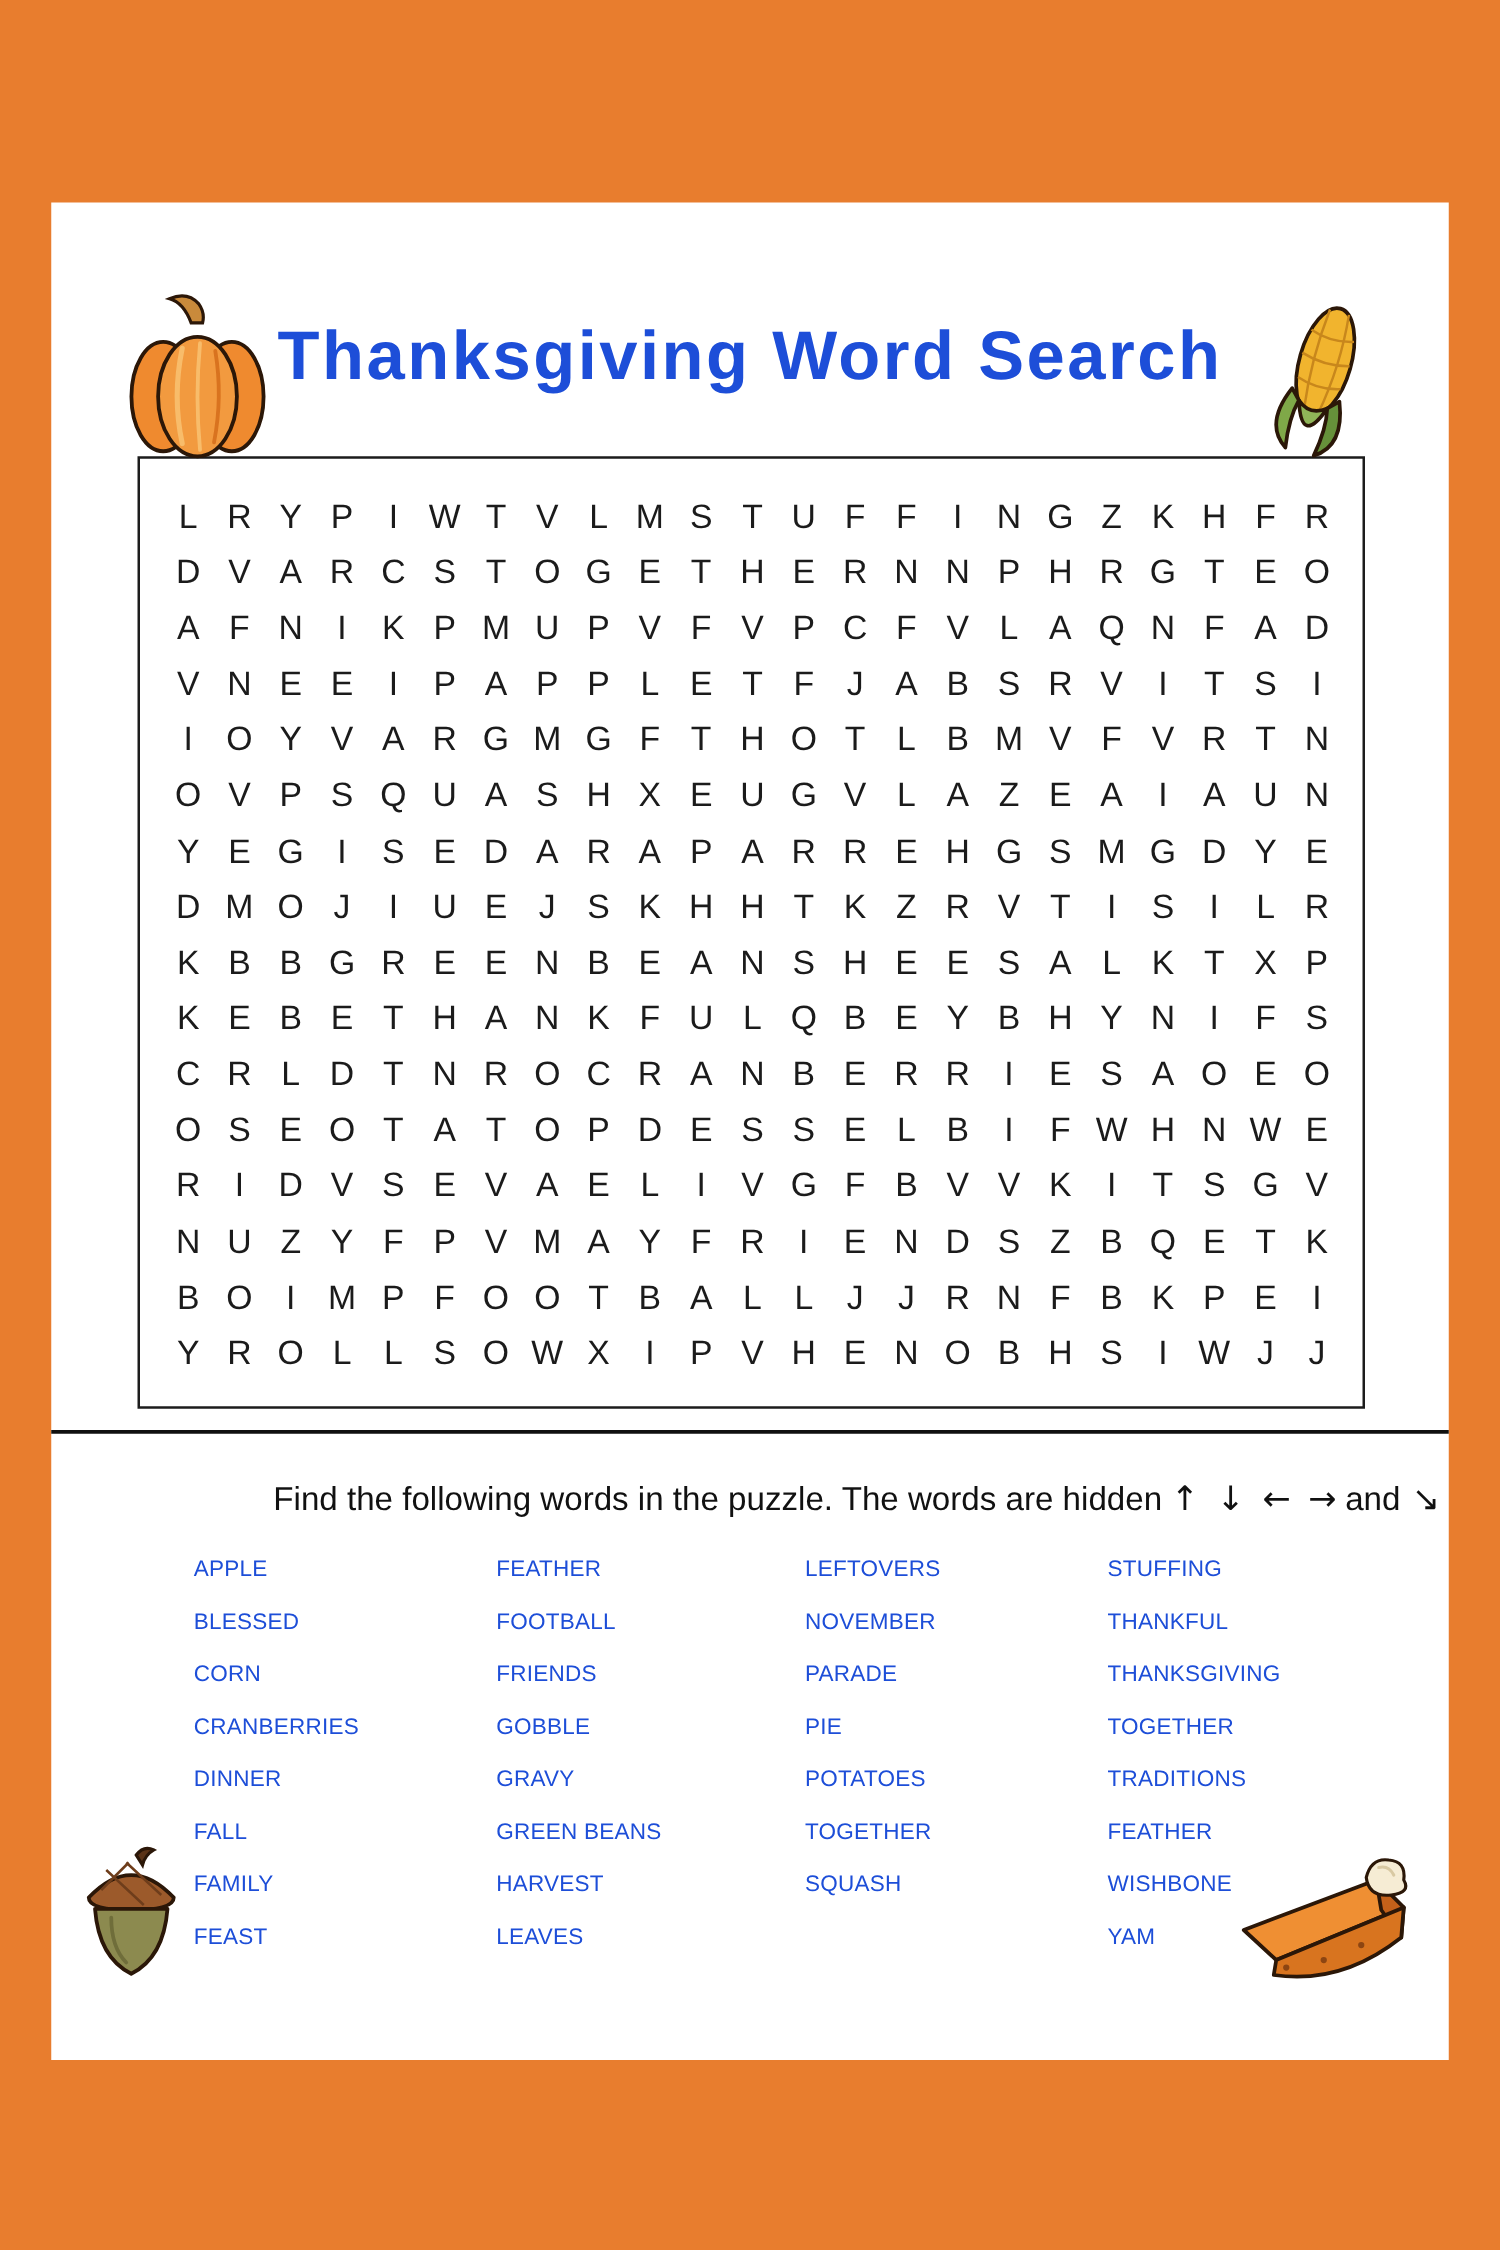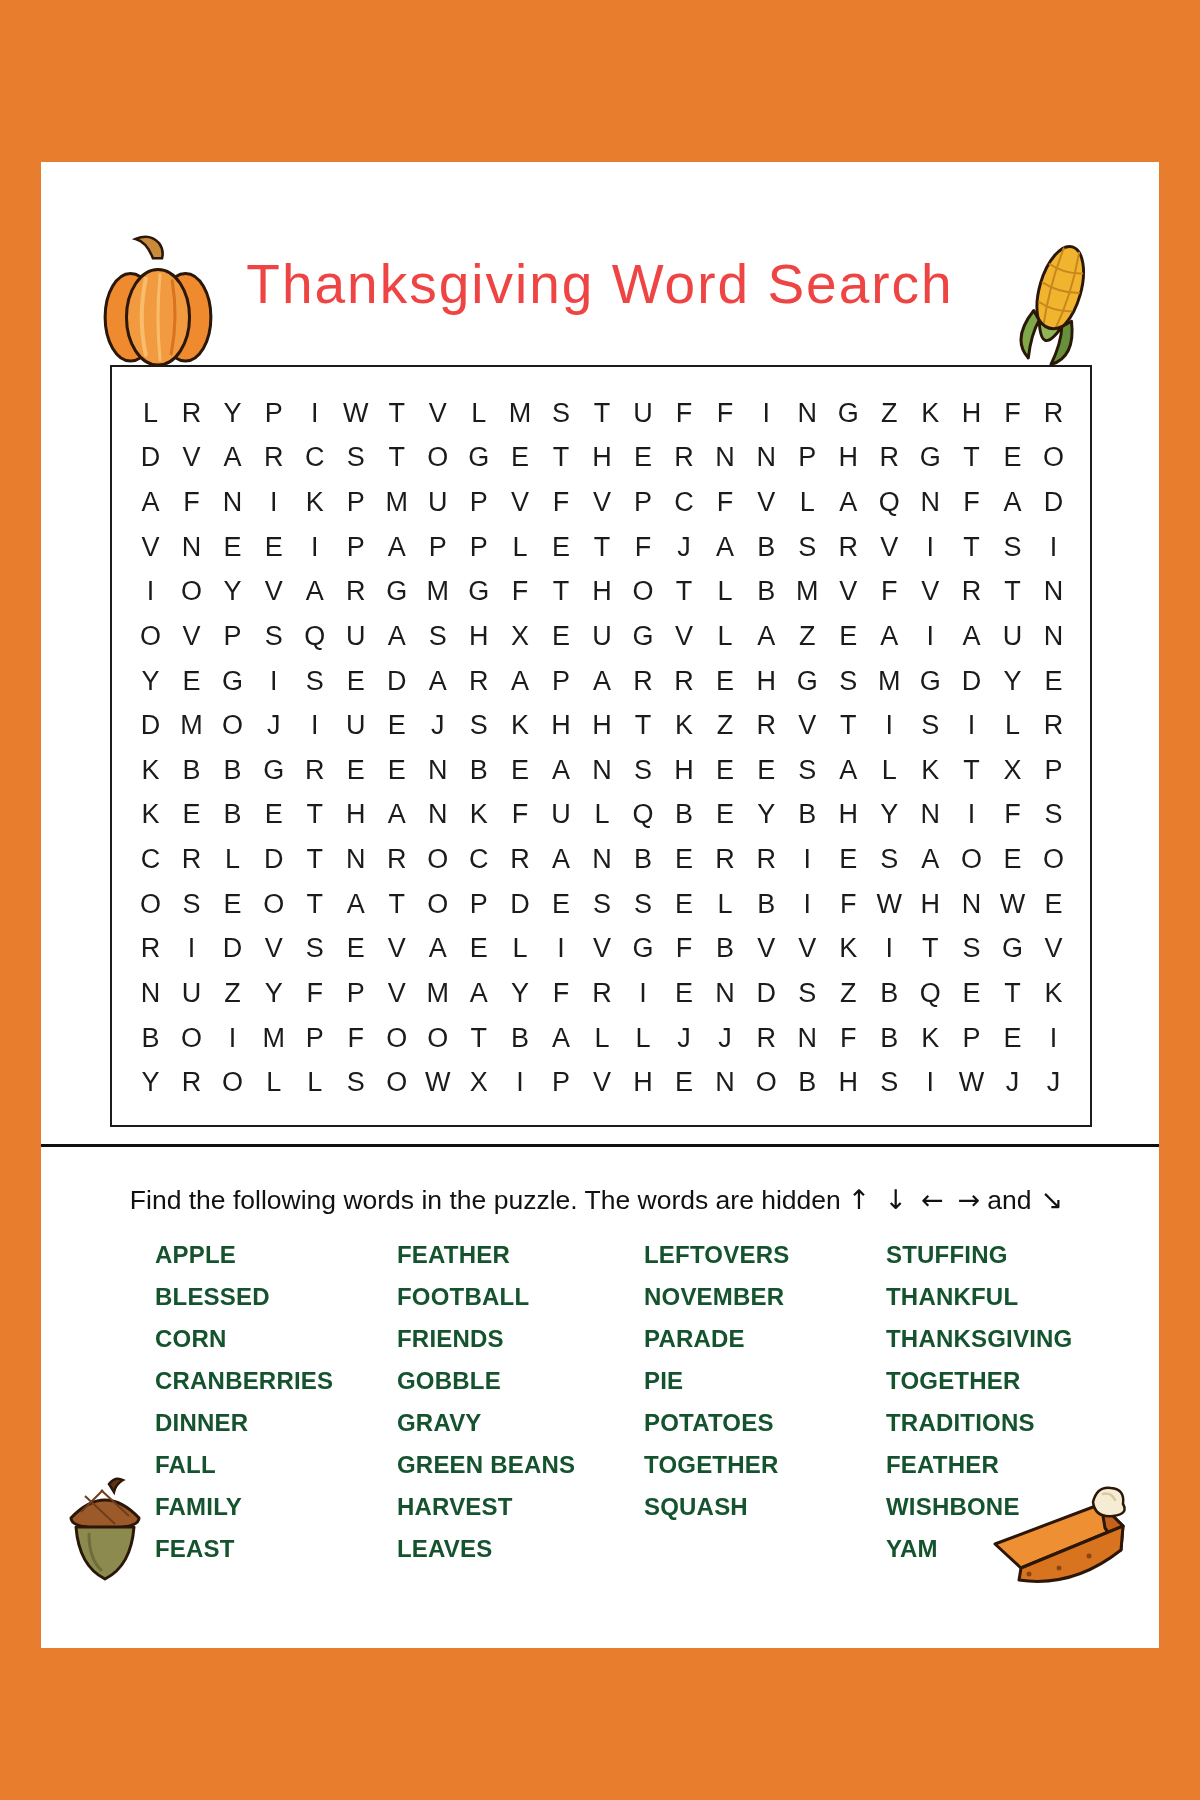--- a/index.html
+++ b/index.html
@@ -7,22 +7,22 @@
     width:1200px;height:1800px;position:relative;overflow:hidden;
     background:#E87D2E;
     font-family:"Liberation Sans",sans-serif;
   }
   .page{
     position:absolute;left:41px;top:162px;width:1118px;height:1486px;
     background:#ffffff;
   }
   .page-title{
     position:absolute;left:0;right:0;top:90px;margin:0;
-    text-align:center;font-size:55px;font-weight:400;letter-spacing:2px;
-    color:#ef4444;white-space:nowrap;
+    text-align:center;font-size:55px;font-weight:700;letter-spacing:2px;
+    color:#1d4ed8;white-space:nowrap;
   }
   .icon{position:absolute;z-index:3;}
   .pumpkin-icon{left:56px;top:70px;width:122px;height:138px;}
   .corn-icon{right:46px;top:74px;width:118px;height:136px;}
   .acorn-icon{left:18px;top:1312px;width:92px;height:112px;}
   .pie-icon{left:948px;top:1318px;width:158px;height:114px;}
   .grid-box{
     position:absolute;left:69px;top:203px;width:982px;height:762px;
     border:2px solid #1c1c1c;box-sizing:border-box;background:#fff;
     display:grid;grid-template-columns:repeat(23,1fr);grid-auto-rows:1fr;
@@ -31,32 +31,31 @@
   .cell{
     display:flex;align-items:center;justify-content:center;
     font-size:27px;color:#1b1b1b;
   }
   .divider{
     position:absolute;left:0;top:982px;width:100%;height:0;
     border-top:3px solid #101010;
   }
   .instructions{
     position:absolute;left:0;right:0;top:1022px;margin:0;
-    text-align:center;font-size:26.5px;color:#111;white-space:nowrap;
+    text-align:right;font-size:26.5px;color:#111;white-space:nowrap;
   }
   .arrow{font-family:"DejaVu Sans",sans-serif;padding:0 7px;font-size:27px;}
   .arrow.last{padding-left:9px;}
   .word-list{
     position:absolute;left:114px;top:1072px;
     display:grid;grid-template-columns:242px 247px 242px auto;
   }
   .word{
-    font-size:24px;color:#14532d;line-height:42px;letter-spacing:0.2px;
+    font-size:18px;color:#1d4ed8;line-height:42px;letter-spacing:0.2px;
     white-space:nowrap;
-    font-weight:bold;
   }
 </style>
 </head>
 <body style="background: rgb(232, 125, 46);">
 
 <div class="page">
 
   <svg class="icon pumpkin-icon" viewBox="0 0 120 132">
     <path d="M55 24 Q49 8 38 5 Q52 -1 61 9 Q66 16 64 24 Z" fill="#C98A3B" stroke="#2B1708" stroke-width="2.5"></path>
     <ellipse cx="33" cy="82" rx="25" ry="43" fill="#EF8A2F" stroke="#2B1708" stroke-width="3"></ellipse>

